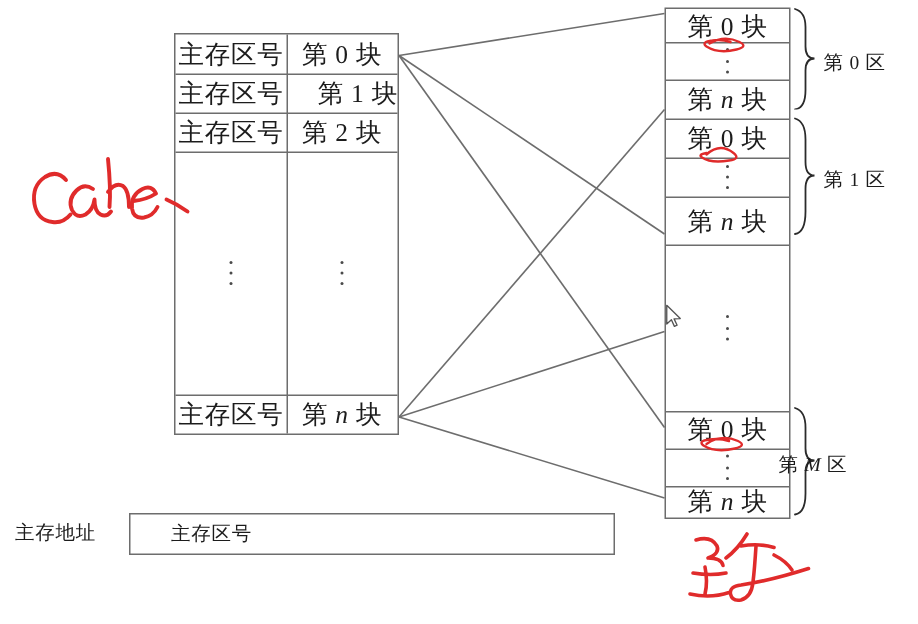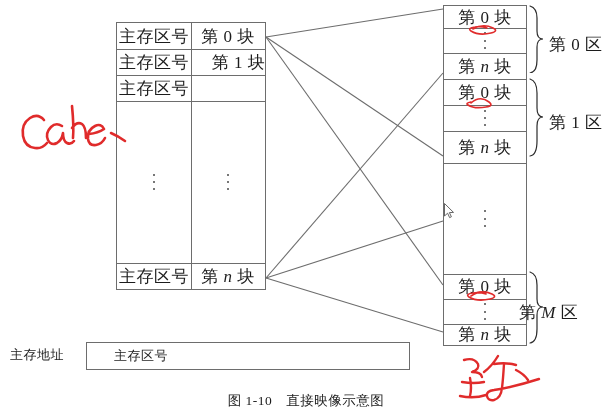--- a/index.html
+++ b/index.html
@@ -83,21 +83,21 @@
   
   .brace{
     position:absolute;
     color:#2b2b2b;
     font-size:13px;
     line-height:1;
   }
   .brace svg{display:block;}
   .region-label{
     position:absolute;
-    font-size:17px;
+    font-size:13px;
     white-space:nowrap;
     letter-spacing:0.5px;
   }
 
   
   #addr-label{
     position:absolute;
     left:10px; top:348px;
     font-size:13px;
     letter-spacing:0.5px;
@@ -167,20 +167,21 @@
     <div class="rsep" style="top:78px"></div>
     <div class="rsep" style="top:240px"></div>
 
     <div class="cache-cell cache-left cell-text" style="top:0;height:26px;">主存区号</div>
     <div class="cache-cell cache-right cell-text" style="top:0;height:26px;">第 0 块</div>
 
     <div class="cache-cell cache-left cell-text" style="top:26px;height:26px;">主存区号</div>
     <div class="cache-cell cache-right cell-text" style="top:26px;height:26px;padding-left:21px;">第 1 块</div>
 
     <div class="cache-cell cache-left cell-text" style="top:52px;height:26px;">主存区号</div>
+    <div class="cache-cell cache-right cell-text" style="top:52px;height:26px;">第 2 块</div>
 
     <div class="cache-cell cache-left" style="top:78px;height:162px;">
       <span class="vdots">
           <i></i>
           <i></i>
           <i></i>
         </span>
     </div>
     <div class="cache-cell cache-right" style="top:78px;height:162px;">
       <span class="vdots">
@@ -293,23 +294,20 @@
   <svg id="mouse-cursor" viewBox="0 0 11 16">
     <path d="M0.5 0.5 L0.5 13 L3.6 10.2 L5.6 14.6 L7.4 13.8 L5.4 9.6 L9.5 9.4 Z" fill="#ffffff" stroke="#555" stroke-width="0.9" stroke-linejoin="round"></path>
   </svg>
 
   <div id="addr-label" class="cell-text">主存地址</div>
 
   <div id="addr-table">
     <div class="acell" style="flex:0 0 108px;">主存区号</div>
   </div>
 
-  <div id="caption">
-    <span class="capnum">图 1-10</span><span>直接映像示意图</span>
-  </div>
 
   <svg id="hand-cache" viewBox="0 0 110 58" class="red-ink">
     <g fill="none" stroke="#e02b2b" stroke-width="2.6" stroke-linecap="round" stroke-linejoin="round">
       <path d="M26 16 q-6 -7 -14 -2 q-9 6 -7 18 q2 11 12 12 q7 1 12 -5"></path>
       <path d="M44 22 q-6 -4 -11 1 q-6 6 -3 13 q3 6 9 3 q5 -3 6 -10 q0 8 4 10 q4 2 7 -2"></path>
       <path d="M54 2 q2 20 1 32 M54 24 q5 -7 10 -4 q4 3 4 14"></path>
       <path d="M86 25 q-3 -6 -9 -3 q-8 4 -7 13 q1 7 8 6 q6 -1 9 -7 M71 30 q9 -1 15 -5"></path>
       <path d="M93 29 q7 3 14 8"></path>
     </g>
   </svg>

